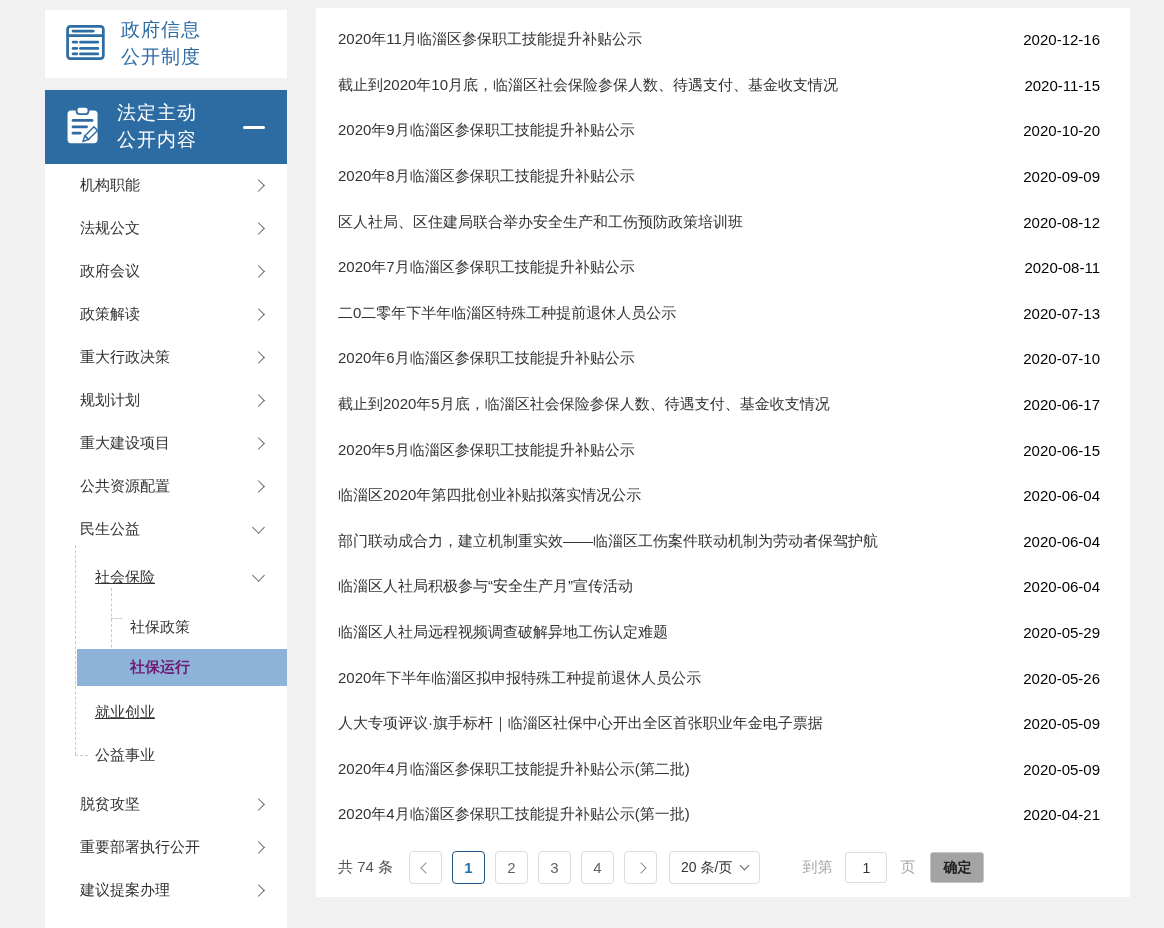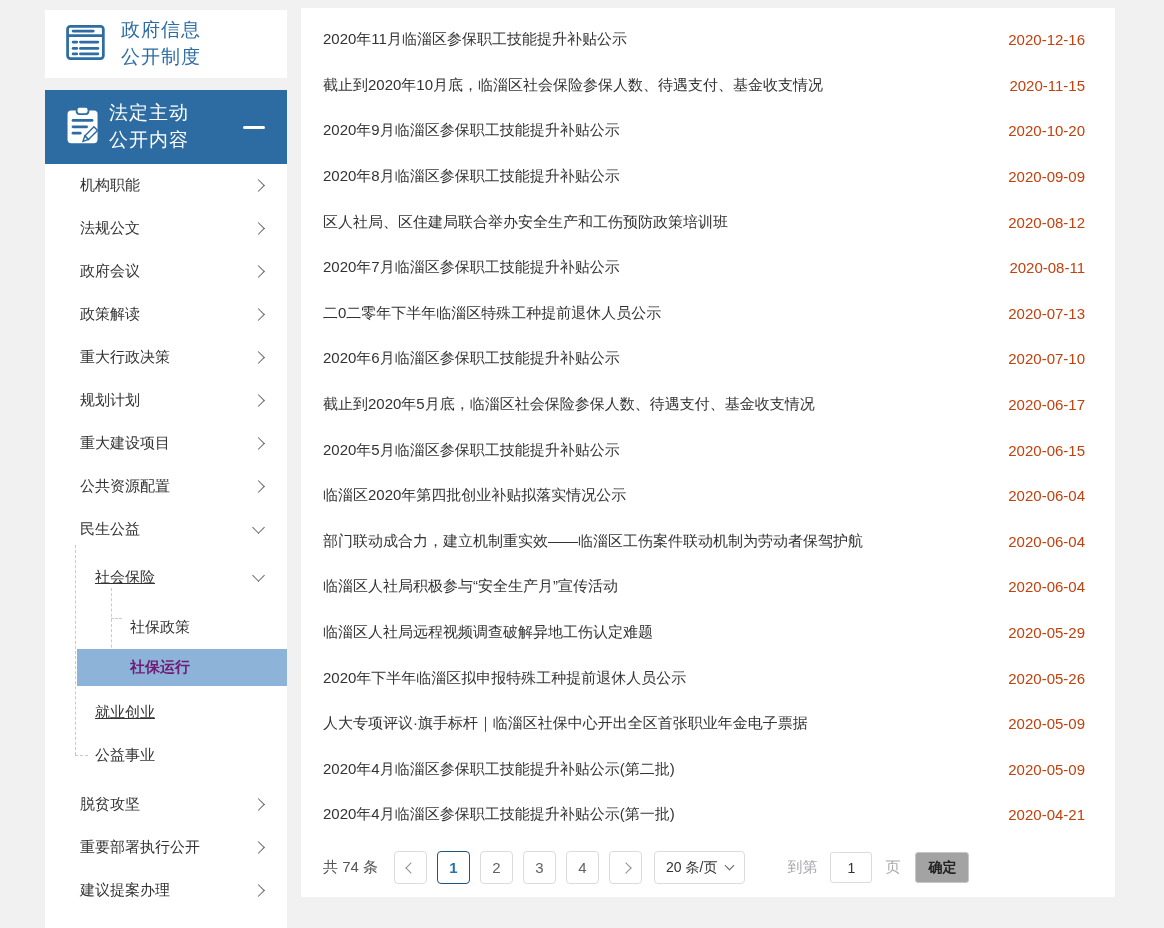--- a/index.html
+++ b/index.html
@@ -4,42 +4,42 @@
 <style>
   html,body{margin:0;padding:0;}
   body{font-family:"Liberation Sans", sans-serif; background:#f1f1f1;}
   .page{position:relative; width:1164px; height:928px; background:#f1f1f1; overflow:hidden;}
 
   
   .sidebar{position:absolute; left:45px; top:10px; width:242px; height:918px;}
   .side-head1{height:68px; background:#fff; display:flex; align-items:center; padding-left:18px; box-sizing:border-box;}
   .side-head1 .htxt{margin-left:14px; color:#2e6da4; font-size:19px; line-height:1.4; letter-spacing:1px;}
   .side-head2{margin-top:12px; height:74px; background:#2d6ca2; display:flex; align-items:center; padding-left:18px; box-sizing:border-box; position:relative; cursor:pointer;}
-  .side-head2 .htxt{margin-left:6px; color:#fff; font-size:19px; line-height:1.4; letter-spacing:1px;}
+  .side-head2 .htxt{margin-left:14px; color:#fff; font-size:19px; line-height:1.4; letter-spacing:1px;}
   .minus-bar{position:absolute; right:22px; top:50%; margin-top:-1px; width:22px; height:3px; background:#fff; border-radius:2px;}
   .side-menu{background:#fff; position:relative; min-height:764px;}
   .side-item{height:43px; display:flex; align-items:center; padding:0 24px 0 35px; box-sizing:border-box; font-size:15px; color:#333; cursor:pointer; position:relative;}
   .side-item .chev{margin-left:auto; color:#666;}
   .side-item.lvl1{padding-left:50px;}
   .side-item.lvl2{padding-left:85px;}
   .side-item.sel{margin-left:32px; padding-left:53px; height:37px; background:#8db3d9; color:#701a75; font-weight:bold;}
   .chev{display:inline-block; width:8px; height:8px; border-right:1.5px solid currentColor; border-bottom:1.5px solid currentColor;}
   .chev.r{transform:rotate(-45deg);}
   .chev.d{transform:rotate(45deg); margin-top:-4px;}
   .chev.l{transform:rotate(135deg);}
   .mt5{margin-top:5px;text-decoration:underline;} .mt6{margin-top:6px;} .mt7{margin-top:7px;}
   .dash-v{position:absolute; border-left:1px dashed #c9c9c9; width:0;}
   .dash-h{position:absolute; border-top:1px dashed #c9c9c9; height:0;}
 
   
-  .content{position:absolute; left:301px; top:8px; width:814px; height:889px; background:#fff; box-sizing:border-box;}
+  .content{position:absolute; left:316px; top:8px; width:814px; height:889px; background:#fff; box-sizing:border-box;}
   .articles{padding-top:9px;}
   .row{height:45.6px; display:flex; align-items:center; padding:0 30px 0 22px; box-sizing:border-box;}
   .row .title{font-size:15px; color:#333; white-space:nowrap; overflow:hidden; cursor:pointer;}
-  .row .date{margin-left:auto; padding-left:20px; font-size:15px; color:#c2410c; flex-shrink:0;}
+  .row .date{margin-left:auto; padding-left:20px; font-size:15px; color:#000000; flex-shrink:0;}
 
   
   .pager{display:flex; align-items:center; margin-top:13px; padding-left:22px; height:34px;}
   .total{font-size:15px; color:#555; margin-right:16px; white-space:nowrap;}
   .pbtn{width:33px; height:33px; border:1px solid #dcdcdc; border-radius:4px; background:#fff; margin-right:10px; display:inline-flex; align-items:center; justify-content:center; color:#606266; font-size:15px; cursor:pointer; box-sizing:border-box; padding:0;}
   .pbtn .chev{width:7px; height:7px; color:#8a8f99;}
   .pbtn.active{border:1px solid #1f5380; color:#2673ad; font-weight:bold;}
   .psize{margin-left:2px; margin-right:42px; height:33px; border:1px solid #dcdcdc; border-radius:4px; display:inline-flex; align-items:center; padding:0 11px; font-size:14px; color:#333; background:#fff; cursor:pointer; box-sizing:border-box;}
   .psize .chev{width:6px; height:6px; margin-left:9px; color:#606266;}
   .goto-label{color:#a6a9ad; font-size:15px; white-space:nowrap;}

